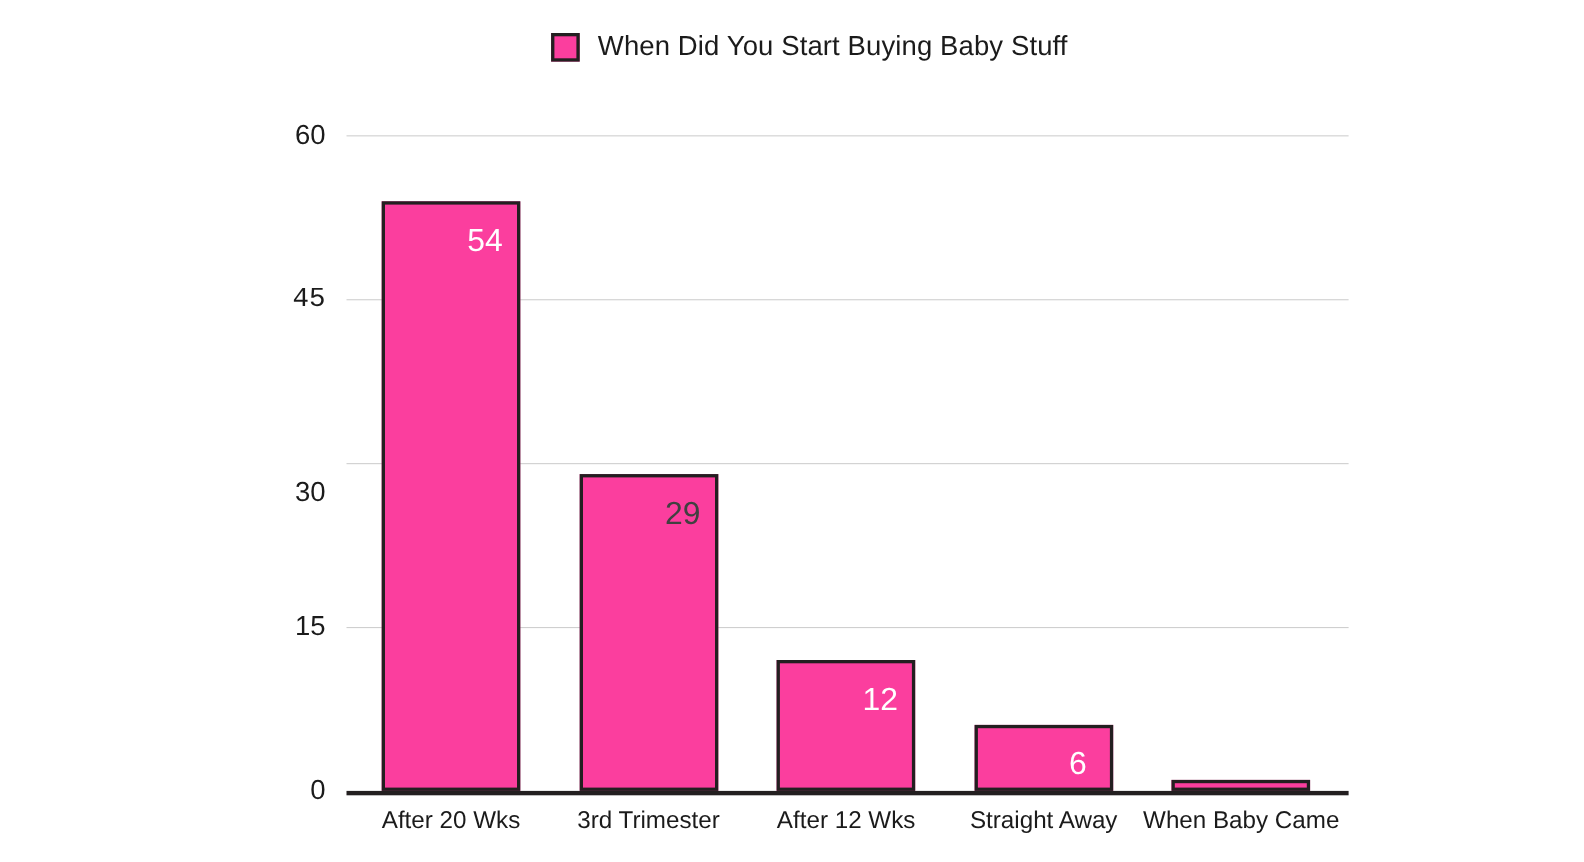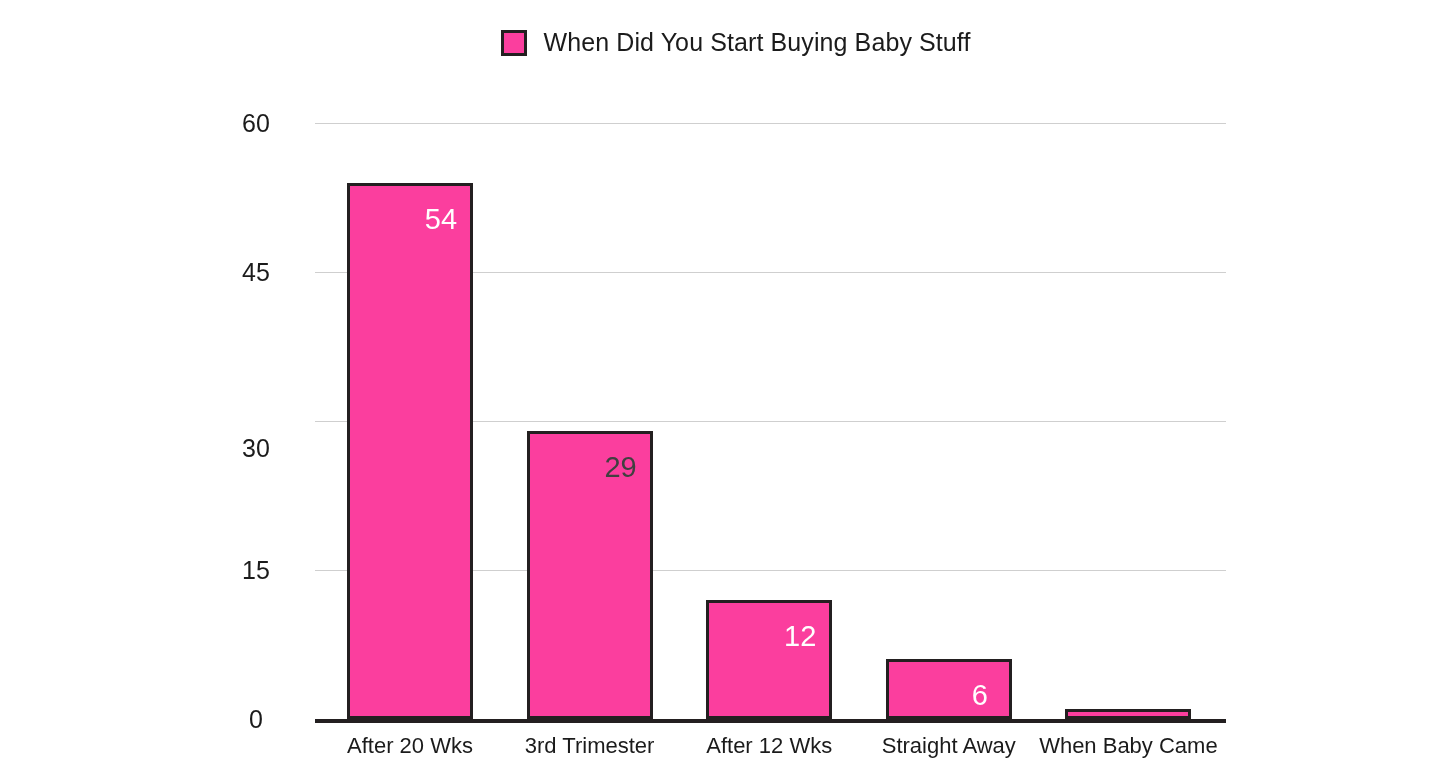--- a/index.html
+++ b/index.html
@@ -62,21 +62,21 @@
     left: 0px;
     top: 719px;
     width: 911px;
     height: 4px;
     background: #231f20;
   }
   .ytick-wrap {
     position: absolute;
     left: 200px;
     width: 80px;
-    text-align: center;
+    text-align: right;
     font-size: 25px;
     color: #1b1b1b;
     transform: translateY(-50%);
   }
   
   .bar {
     position: absolute;
     background: #fb3e9e;
     border: 3px solid #231f20;
     box-sizing: border-box;
@@ -111,21 +111,21 @@
     <div class="legend-item">
       <span class="legend-swatch"></span>
       <span class="legend-label">When Did You Start Buying Baby Stuff</span>
     </div>
   </div>
 
   <div id="ytick-layer">
       <div class="ytick-wrap" style="top: 719px;">0</div>
       <div class="ytick-wrap" style="top: 570px;">15</div>
       <div class="ytick-wrap" style="top: 421px; margin-top: 27px;">30</div>
-      <div class="ytick-wrap" style="top: 272px;">45</div>
+      <div class="ytick-wrap" style="top: 272px; font-family: Liberation Mono, monospace;">45</div>
       <div class="ytick-wrap" style="top: 123px;">60</div>
     </div>
 
   <div id="grid-layer">
       <div class="gridline" style="left: 299px; top: 570px; position: absolute;"></div>
       <div class="gridline" style="left: 299px; top: 421px; position: absolute;"></div>
       <div class="gridline" style="left: 299px; top: 272px; position: absolute;"></div>
       <div class="gridline" style="left: 299px; top: 123px; position: absolute;"></div>
     </div>
 

